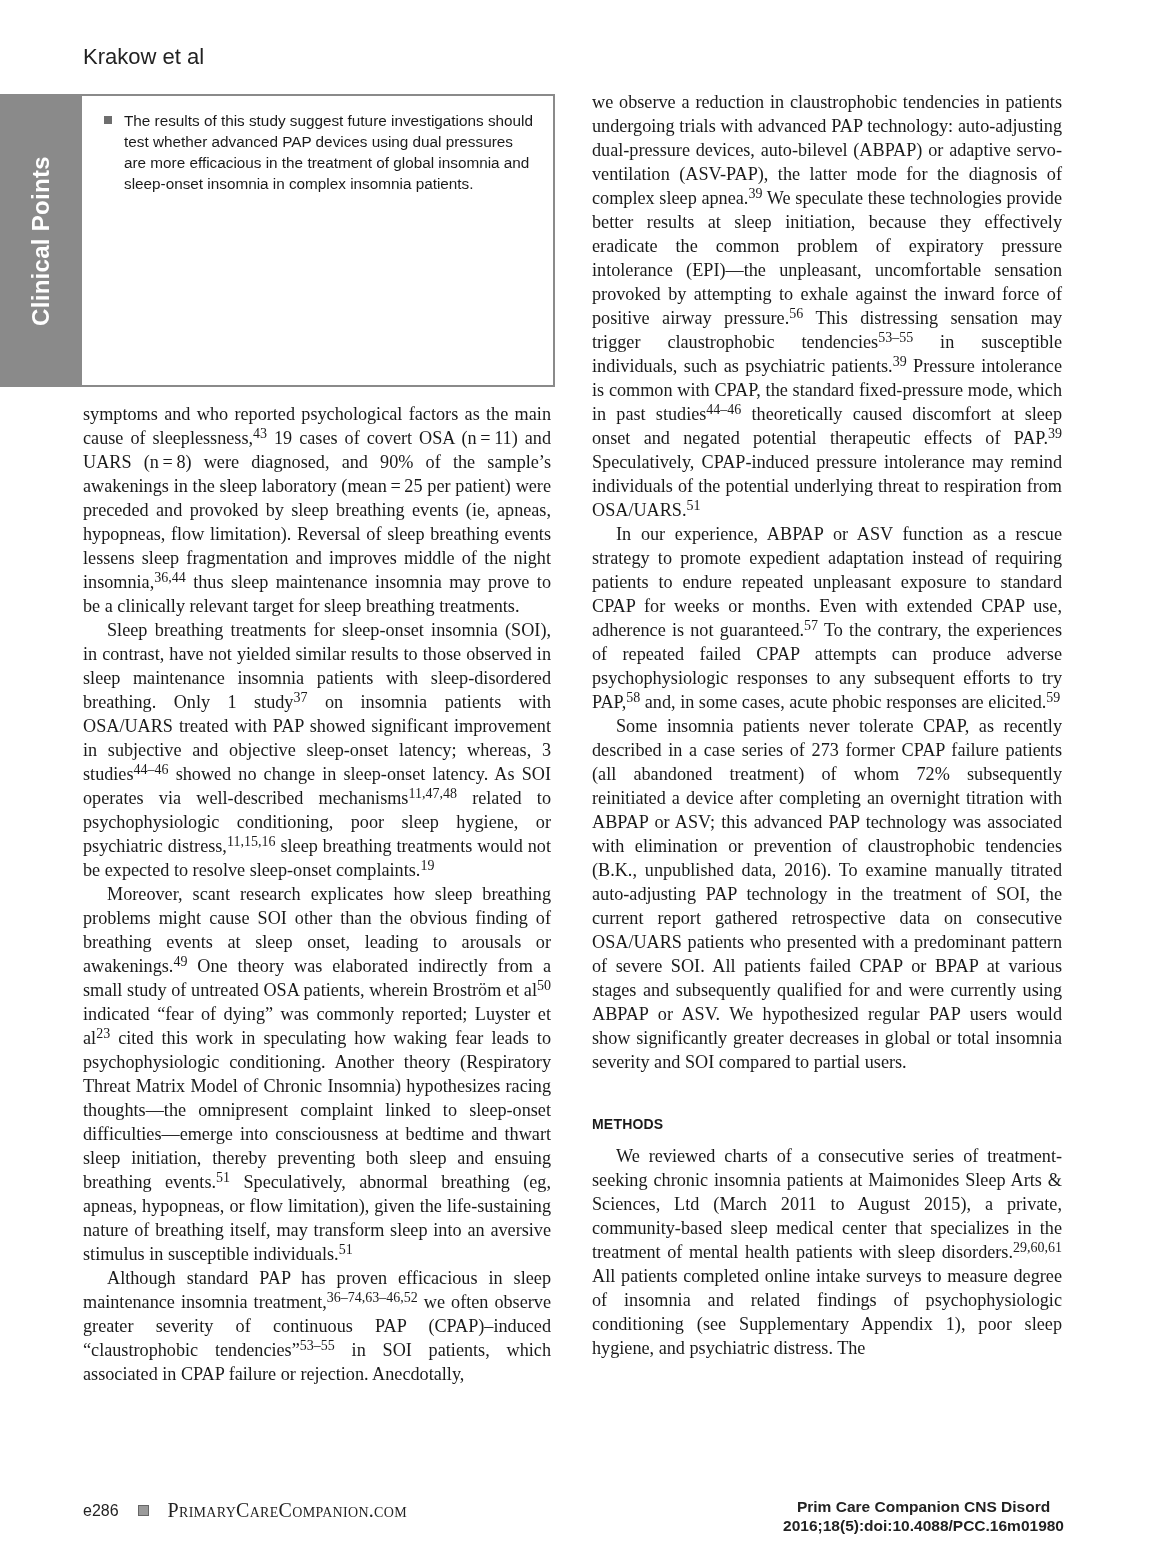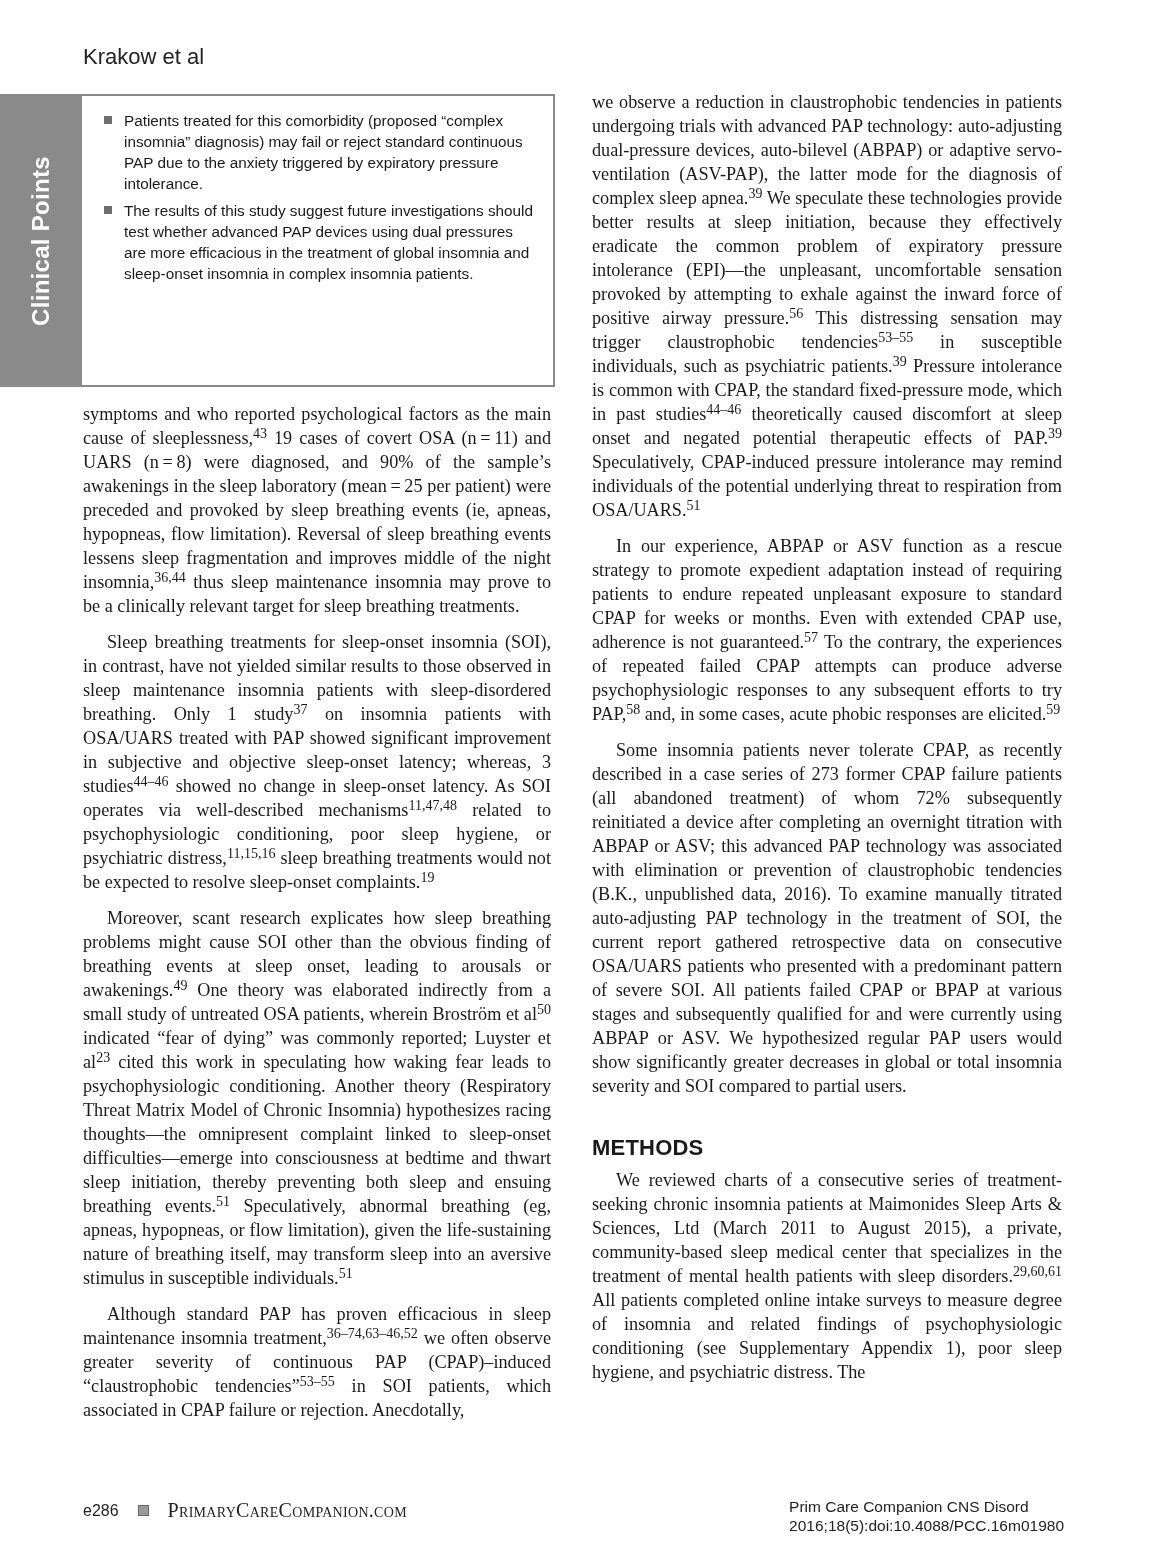--- a/index.html
+++ b/index.html
@@ -40,62 +40,58 @@
     }
     .col {
       position: absolute; width: 468px;
       font-family: "Liberation Serif", serif; font-size: 18.2px; line-height: 24px;
       text-align: justify; color: #1a1a1a;
     }
     .col-left { left: 83px; top: 402px; }
     .col-right { left: 592px; top: 90px; width: 470px; }
     .para { margin: 0; text-indent: 24px; }
     .para.no-indent { text-indent: 0; }
-    .para + .para { margin-top: 12px; }
+    .para + .para { margin-top: 0; }
     .heading-methods {
-      font-family: "Liberation Sans", sans-serif; font-weight: bold; font-size: 22px;
+      font-family: "Liberation Sans", sans-serif; font-weight: bold; font-size: 14px;
       margin: 38px 0 8px 0; letter-spacing: 0.2px;
     }
     .heading-sub {
       font-family: "Liberation Sans", sans-serif; font-weight: bold; font-size: 18px;
       margin: 0 0 0 0; line-height: 26px;
     }
     sup { font-size: 14px; line-height: 0; vertical-align: 6px; }
     .footer-left {
       position: absolute; left: 83px; top: 1499px;
       font-family: "Liberation Sans", sans-serif; font-size: 16px; color: #222;
       display: flex; align-items: center; gap: 19px;
     }
     .footer-square {
       display: inline-block; width: 11px; height: 11px; border: 1.5px solid #666; background: #9a9a9a;
       box-sizing: border-box;
     }
     .footer-site {
       font-family: "Liberation Serif", serif; font-variant: small-caps; font-size: 20px; letter-spacing: 0.3px;
     }
     .footer-right {
-      position: absolute; right: 106px; top: 1497px; text-align: left;
-      font-family: "Liberation Sans", sans-serif; font-size: 15.5px; line-height: 19px; color: #222;
+      position: absolute; right: 106px; top: 1497px; text-align: center;
+      font-family: "Liberation Sans", sans-serif; font-size: 15.5px; line-height: 19px; color: #222; font-weight: bold;
     }
   </style>
 </head>
 <body>
 
 <div class="running-head">Krakow et al</div>
 
 <div class="cp-box">
   <div class="cp-side">
     <div class="cp-side-label">Clinical Points</div>
   </div>
   <div class="cp-content">
     <ul class="cp-list">
-      <li class="cp-item">
-        <span class="cp-bullet"></span>
-        <span>Patients treated for this comorbidity (proposed “complex insomnia” diagnosis) may fail or reject standard continuous PAP due to the anxiety triggered by expiratory pressure intolerance.</span>
-      </li>
       <li class="cp-item">
         <span class="cp-bullet"></span>
         <span>The results of this study suggest future investigations should test whether advanced PAP devices using dual pressures are more efficacious in the treatment of global insomnia and sleep-onset insomnia in complex insomnia patients.</span>
       </li>
     </ul>
   </div>
 </div>
 
 <div class="col col-left">
   <p class="para no-indent"><span>symptoms and who reported psychological factors as the main cause of sleeplessness,</span><sup>43</sup><span> 19 cases of covert OSA (n = 11) and UARS (n = 8) were diagnosed, and 90% of the sample’s awakenings in the sleep laboratory (mean = 25 per patient) were preceded and provoked by sleep breathing events (ie, apneas, hypopneas, flow limitation). Reversal of sleep breathing events lessens sleep fragmentation and improves middle of the night insomnia,</span><sup>36,44</sup><span> thus sleep maintenance insomnia may prove to be a clinically relevant target for sleep breathing treatments.</span></p>

